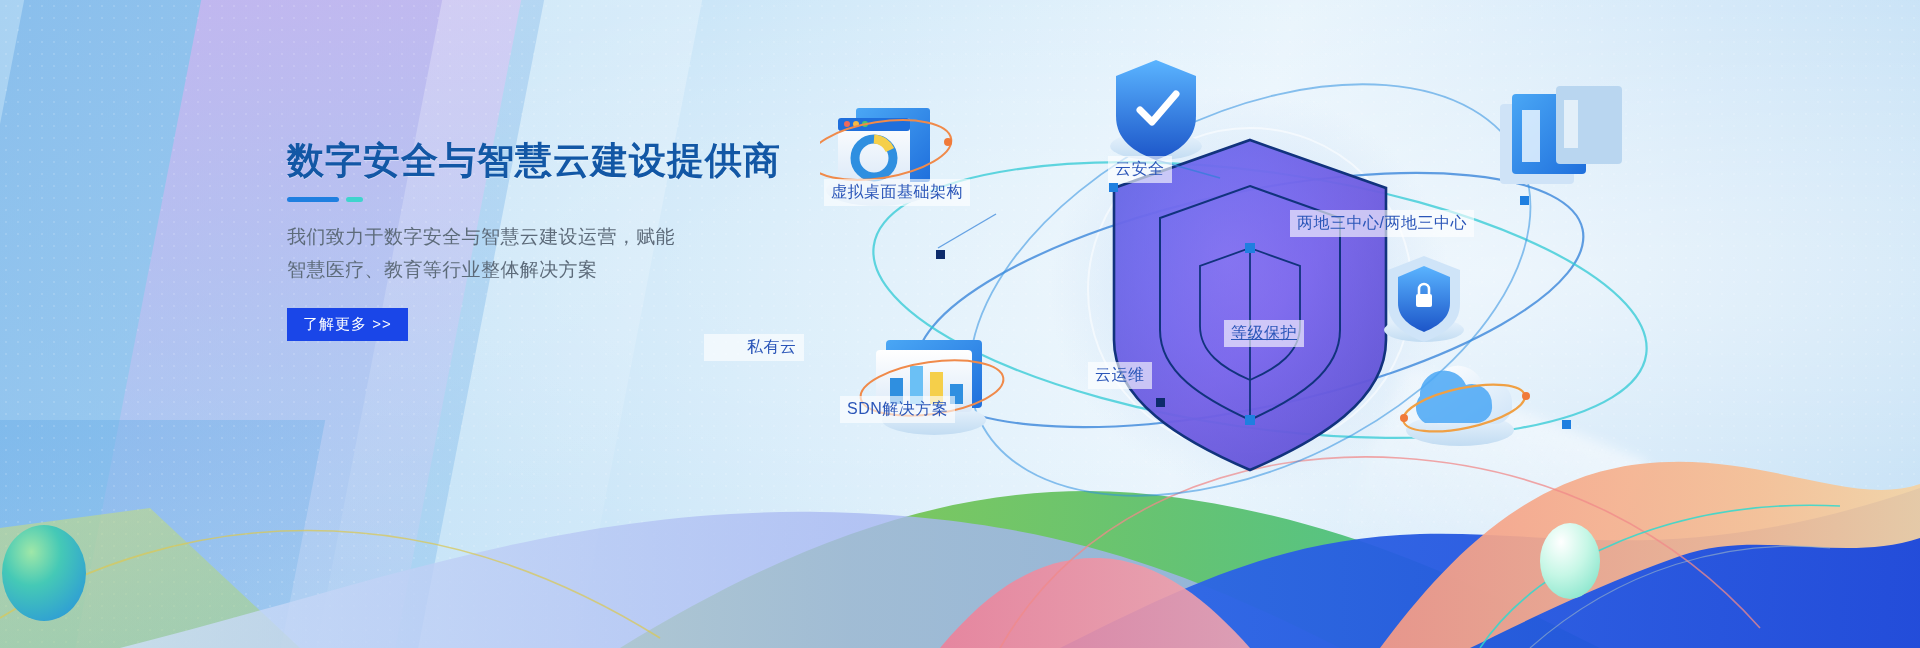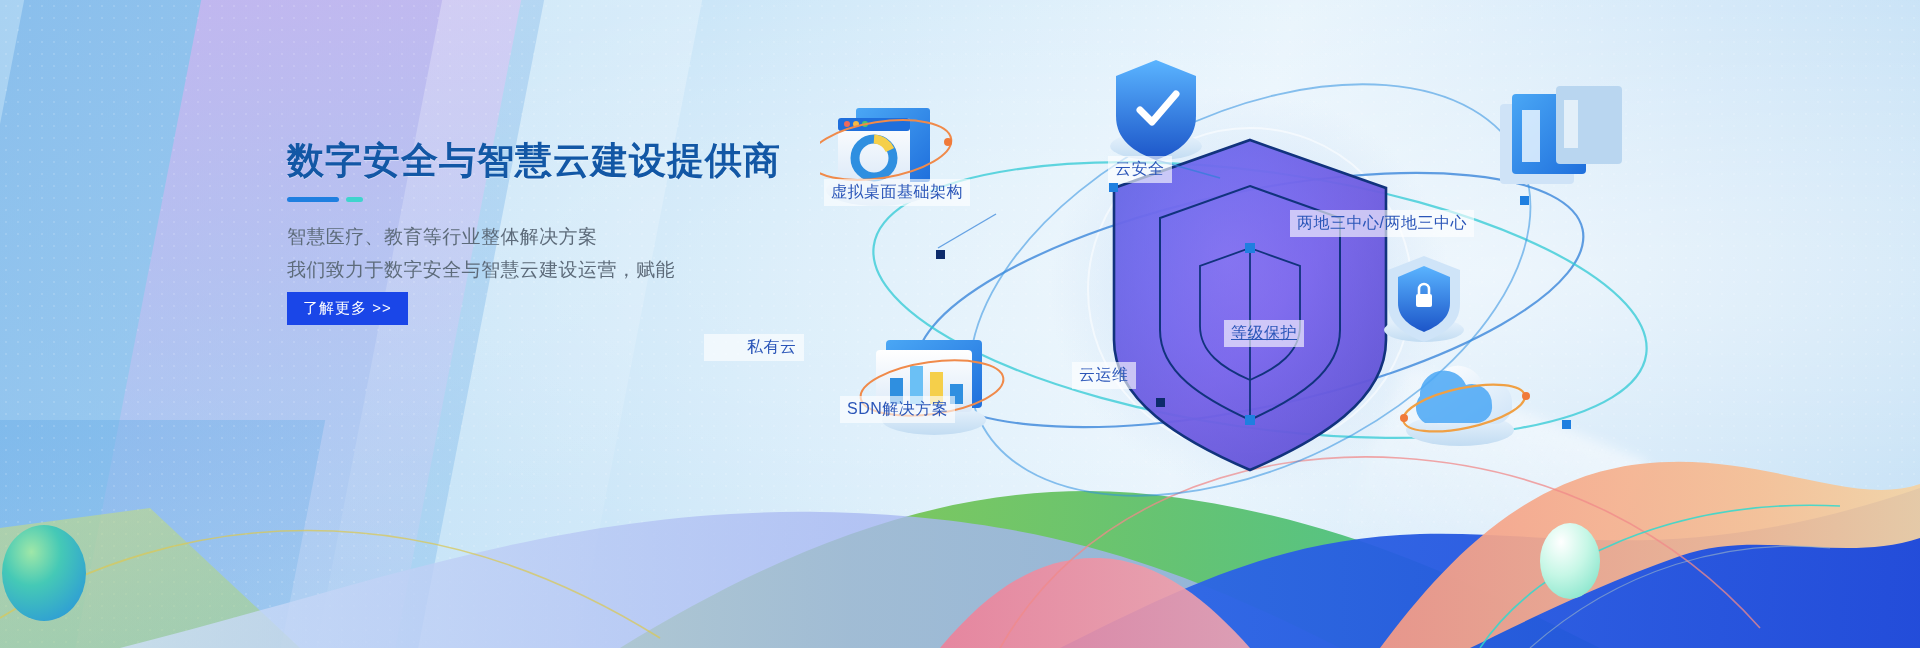--- a/index.html
+++ b/index.html
@@ -85,21 +85,21 @@
   .subcopy {
     margin-top:18px;
     font-size:19px;
     line-height:1.75;
     color:#5d6b7a;
     letter-spacing:.4px;
   }
   .subcopy div { white-space:nowrap; }
 
   .cta {
-    margin-top:6px;
+    margin-top:22px;
     display:inline-block;
     background:#1a46e8;
     color:#ffffff;
     font-size:15px;
     letter-spacing:1px;
     padding:7px 16px 8px;
     border:none;
     cursor:pointer;
     font-family:inherit;
     line-height:1.2;
@@ -334,36 +334,36 @@
 
     
     <div class="label" style="left:-36px; top:179px;margin-left:40px;">虚拟桌面基础架构</div>
 
     <div class="label" style="left:288px; top:156px;">云安全</div>
 
     <div class="label" style="left:470px; top:210px;">两地三中心/两地三中心</div>
 
     <div class="label" style="left:404px; top:320px;text-decoration:underline;">等级保护</div>
 
-    <div class="label" style="left:252px; top:362px;">云运维</div>
+    <div class="label" style="left:268px; top:362px;">云运维</div>
 
     <div class="label" style="left:20px; top:386px;margin-top:10px;">SDN解决方案</div>
 
     <div class="label" style="left:-116px; top:334px;padding-left:43px;">私有云</div>
   </div>
 
   <div class="copy">
     <div class="headline">数字安全与智慧云建设提供商</div>
 
     <div class="rule">
       <span class="seg1"></span>
       <span class="seg2"></span>
     </div>
 
     <div class="subcopy">
+      <div>我们致力于数字安全与智慧云建设运营，赋能</div>
       <div>智慧医疗、教育等行业整体解决方案</div>
-      <div>我们致力于数字安全与智慧云建设运营，赋能</div>
     </div>
 
     <button class="cta">了解更多 &gt;&gt;</button>
   </div>
 
 </div>
 
 </body></html>

